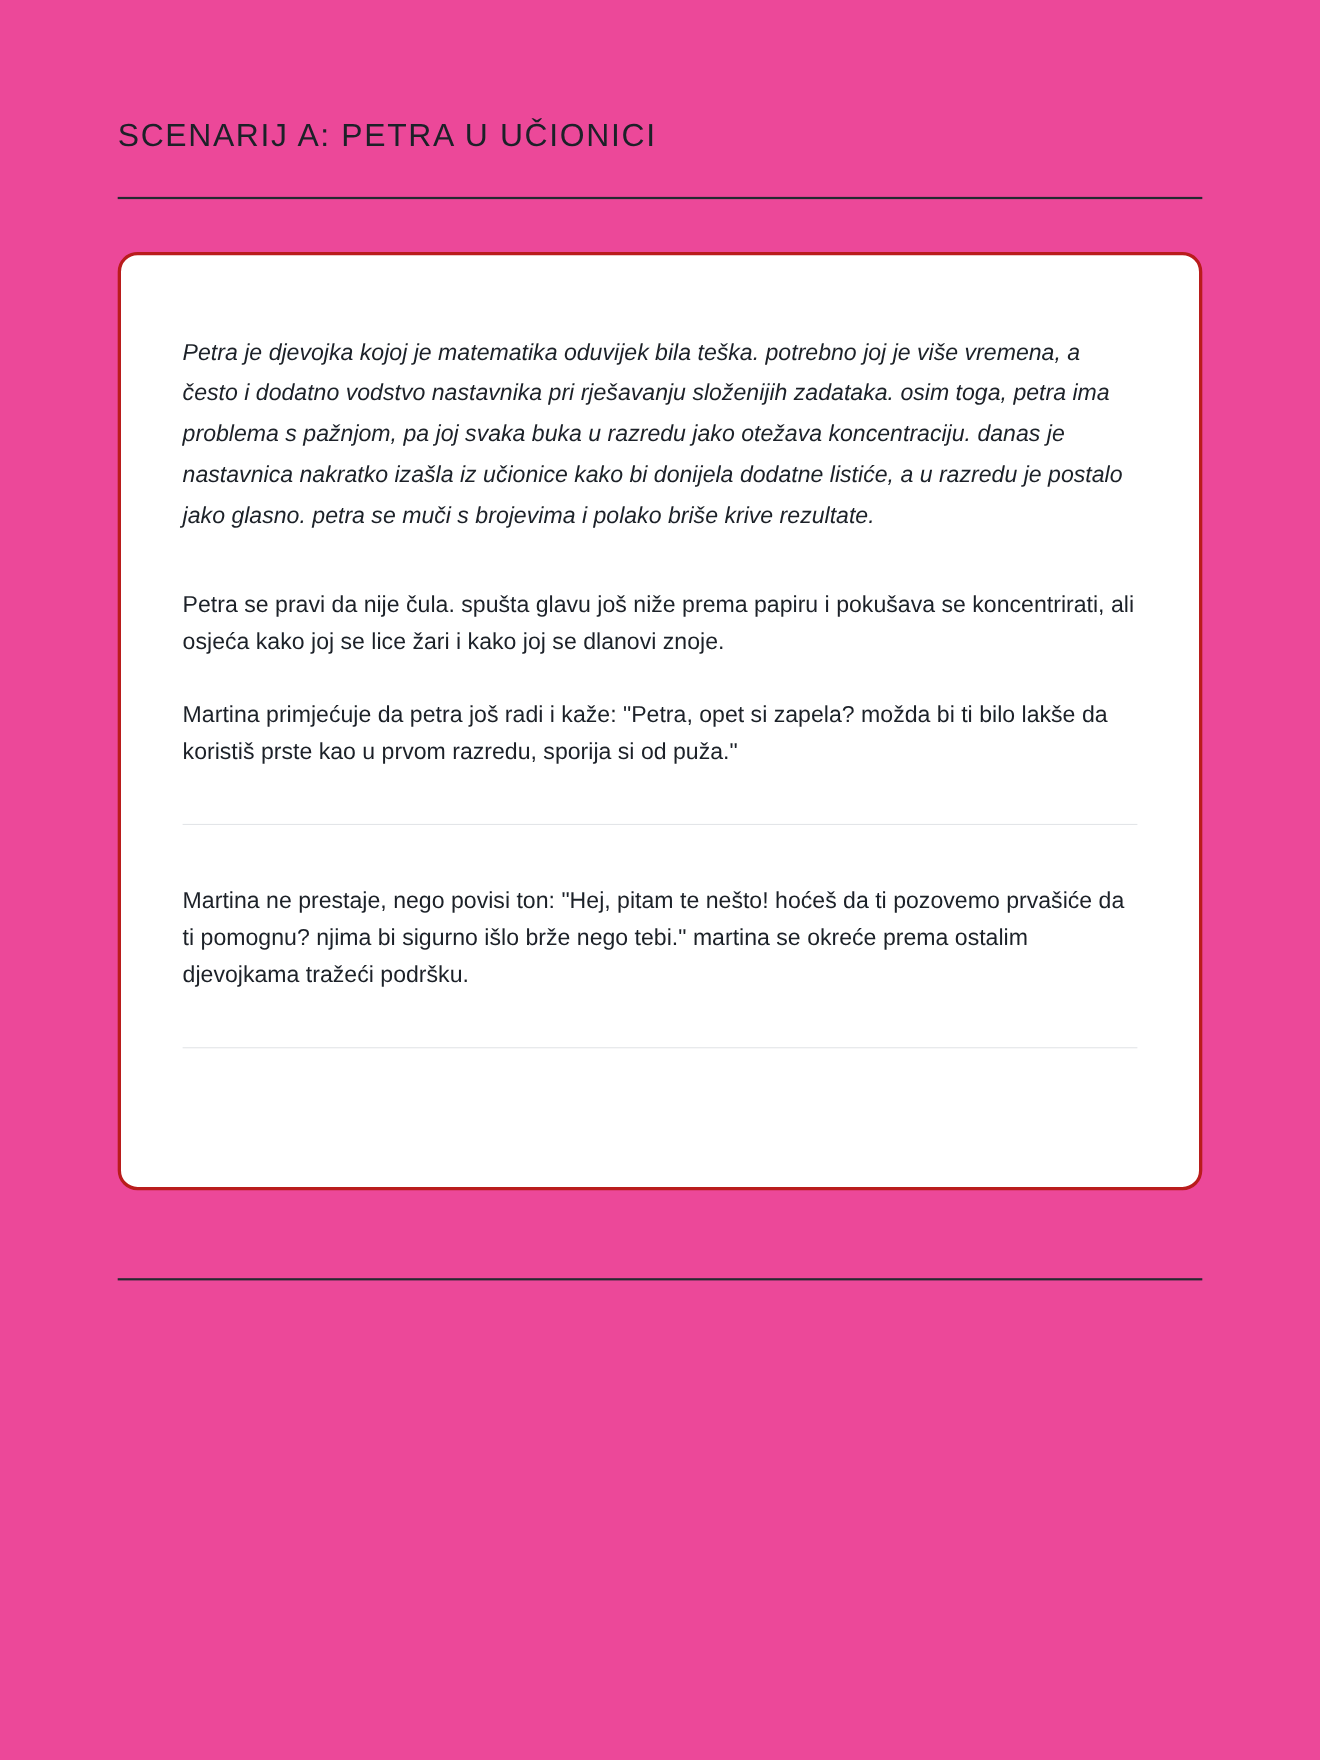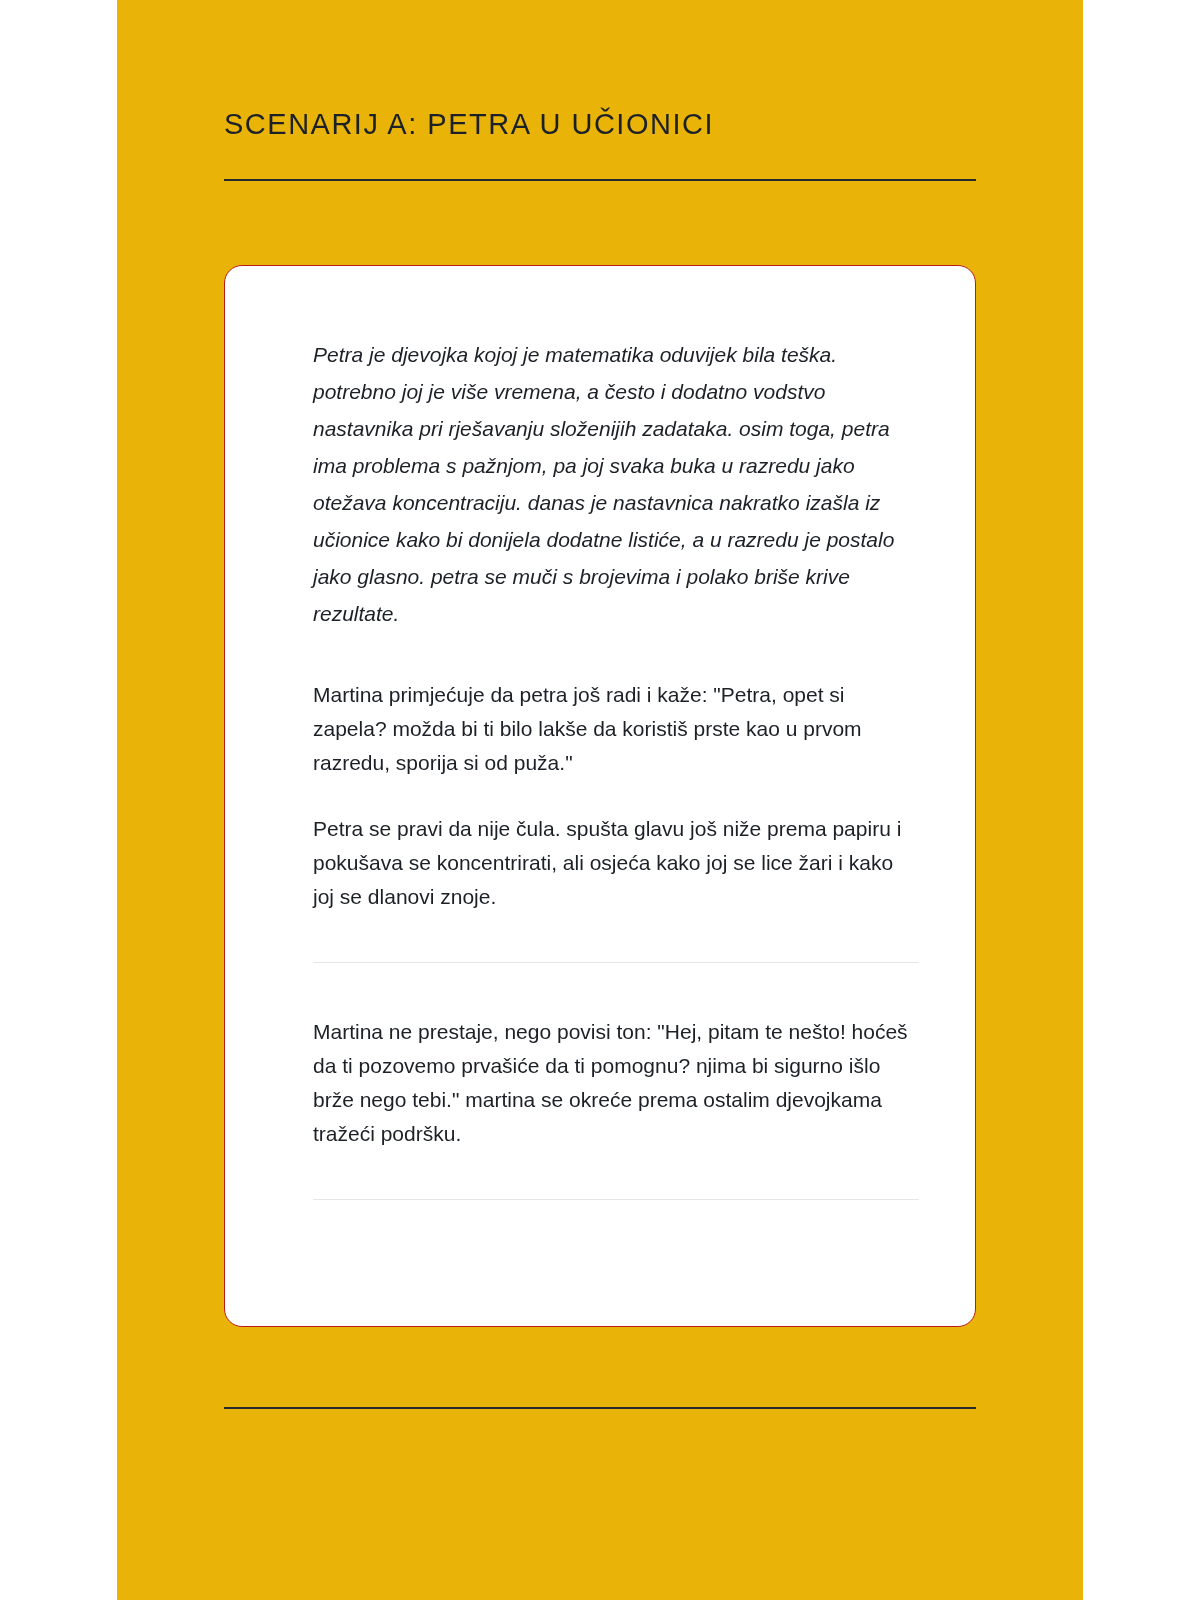--- a/index.html
+++ b/index.html
@@ -6,45 +6,45 @@
   html, body {
     margin: 0;
     padding: 0;
     background: #ffffff;
   }
   body {
     font-family: "Liberation Sans", sans-serif;
     color: #1c2128;
   }
   .page {
-    width: 966px;
+    width: 1200px;
     height: 1600px;
     margin: 0 auto;
     padding: 0 107px;
     overflow: hidden;
-    background: #eab308;
+    background: #ec4899;
   }
   .page-title {
     margin: 0;
     padding-top: 108px;
     font-size: 29px;
     font-weight: 400;
     letter-spacing: 1.5px;
     color: #1c2128;
   }
   .title-divider {
     border: none;
     border-top: 2px solid #242a30;
     margin: 38px 0 0 0;
   }
   .scenario-card {
-    margin-top: 84px;
-    border: 1px solid #b91c1c;
+    margin-top: 48px;
+    border: 3px solid #b91c1c;
     border-radius: 18px;
-    padding: 70px 56px 74px 88px;
+    padding: 70px 56px 74px 56px;
     background: #ffffff;
   }
   .para {
     margin: 0 0 32px 0;
     font-size: 21px;
     line-height: 34px;
     color: #1c2128;
     max-width: 880px;
   }
   .para:last-child { margin-bottom: 0; }
@@ -70,23 +70,23 @@
 <div class="page">
 
   <h1 class="page-title">SCENARIJ A: PETRA U UČIONICI</h1>
 
   <hr class="title-divider">
 
   <div class="scenario-card">
 
     <p class="para intro">Petra je djevojka kojoj je matematika oduvijek bila teška. potrebno joj je više vremena, a često i dodatno vodstvo nastavnika pri rješavanju složenijih zadataka. osim toga, petra ima problema s pažnjom, pa joj svaka buka u razredu jako otežava koncentraciju. danas je nastavnica nakratko izašla iz učionice kako bi donijela dodatne listiće, a u razredu je postalo jako glasno. petra se muči s brojevima i polako briše krive rezultate.</p>
 
+    <p class="para">Petra se pravi da nije čula. spušta glavu još niže prema papiru i pokušava se koncentrirati, ali osjeća kako joj se lice žari i kako joj se dlanovi znoje.</p>
+
     <p class="para">Martina primjećuje da petra još radi i kaže: "Petra, opet si zapela? možda bi ti bilo lakše da koristiš prste kao u prvom razredu, sporija si od puža."</p>
-
-    <p class="para">Petra se pravi da nije čula. spušta glavu još niže prema papiru i pokušava se koncentrirati, ali osjeća kako joj se lice žari i kako joj se dlanovi znoje.</p>
 
     <hr class="section-divider">
 
     <p class="para">Martina ne prestaje, nego povisi ton: "Hej, pitam te nešto! hoćeš da ti pozovemo prvašiće da ti pomognu? njima bi sigurno išlo brže nego tebi." martina se okreće prema ostalim djevojkama tražeći podršku.</p>
 
 
     <hr class="section-divider">
 
 
   </div>

